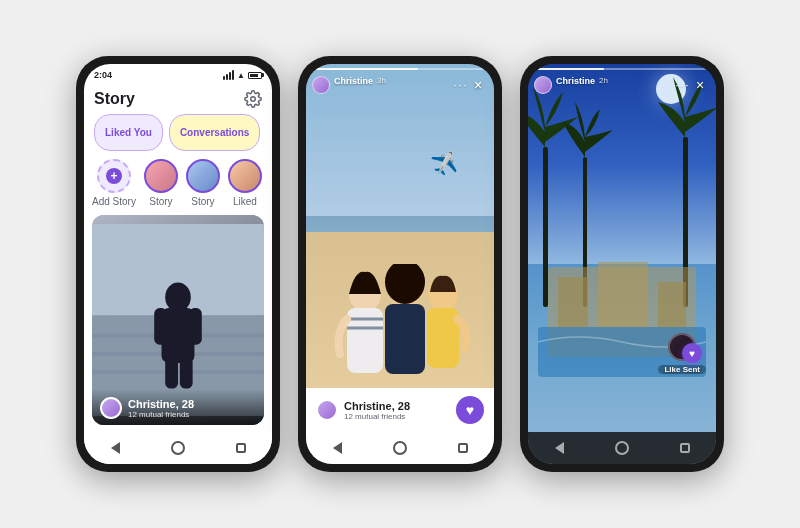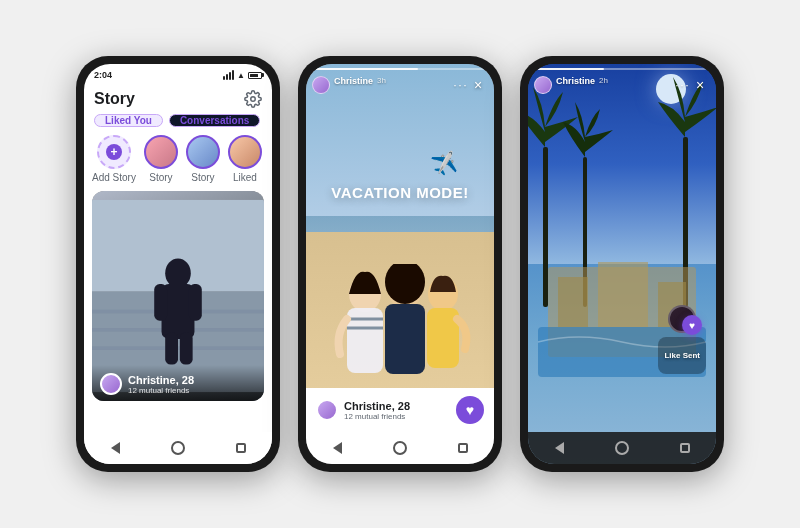--- a/index.html
+++ b/index.html
@@ -157,33 +157,33 @@
       color: #606770;
     }
 
     .tabs-row {
       display: flex;
       gap: 6px;
       padding: 0 10px 8px;
       align-items: center;
     }
     .tab-btn {
-      padding: 0 10px;
+      padding: 12px 10px;
       border-radius: 16px;
       font-size: 10px;
       font-weight: 600;
       cursor: pointer;
     }
     .tab-liked {
       background: #f0eaff;
       color: #7b4cda;
       border: 1.5px solid #c8a8f8;
     }
     .tab-conversations {
-      background: #0f172a;
+      background: #fef9c3;
       color: #7b4cda;
       border: 1.5px solid #c8a8f8;
     }
 
     .stories-row {
       display: flex;
       gap: 8px;
       padding: 0 8px 8px;
       overflow: hidden;
     }
@@ -491,21 +491,21 @@
       font-size: 10px;
       color: #fff;
       box-shadow: 0 2px 6px rgba(123,76,218,0.5);
     }
     .like-sent-label {
       font-size: 8px;
       color: #fff;
       font-weight: 600;
       text-shadow: 0 1px 3px rgba(0,0,0,0.6);
       background: rgba(0,0,0,0.3);
-      padding: 14px 6px;
+      padding: 0 6px;
       border-radius: 8px;
     }
   </style>
 </head>
 <body>
 
 <div class="phone phone-1">
   <div class="phone-inner">
     <div class="phone-screen">
 
@@ -632,21 +632,20 @@
             <ellipse cx="118" cy="30" rx="15" ry="17" fill="#f0c888"></ellipse>
             <rect x="102" y="44" width="32" height="60" rx="8" fill="#f0c848"></rect>
 
             <path d="M105 28 Q108 10 118 12 Q128 10 131 28" fill="#3a2010"></path>
 
             <path d="M22 55 Q10 70 15 90" stroke="#f0d4b0" stroke-width="8" fill="none" stroke-linecap="round"></path>
             <path d="M132 55 Q145 65 140 85" stroke="#f0c888" stroke-width="8" fill="none" stroke-linecap="round"></path>
           </svg>
         </div>
 
-        <div class="vacation-text">VACATION MODE!</div>
         <div class="vacation-plane">✈️</div>
 
         <div class="story-top-bar">
           <div class="story-progress">
             <div class="story-progress-fill"></div>
           </div>
           <div class="story-user-row">
             <div class="story-user-left">
               <div class="story-mini-avatar"></div>
               <span class="story-username">Christine</span>

